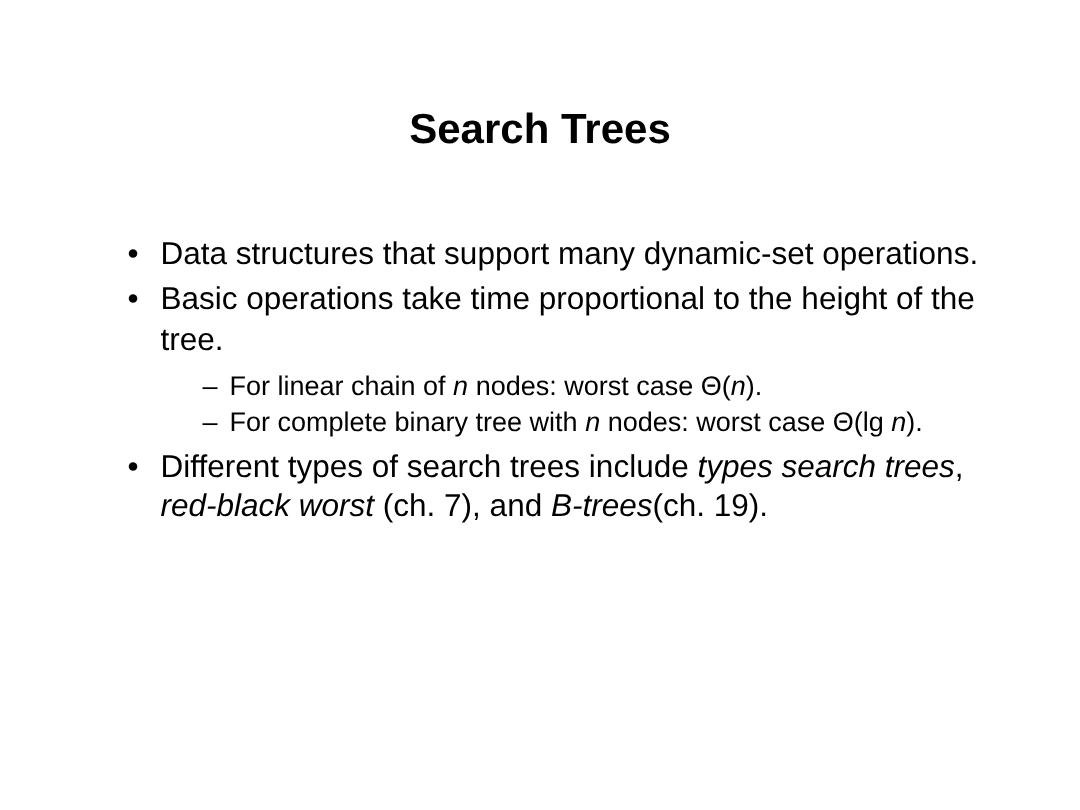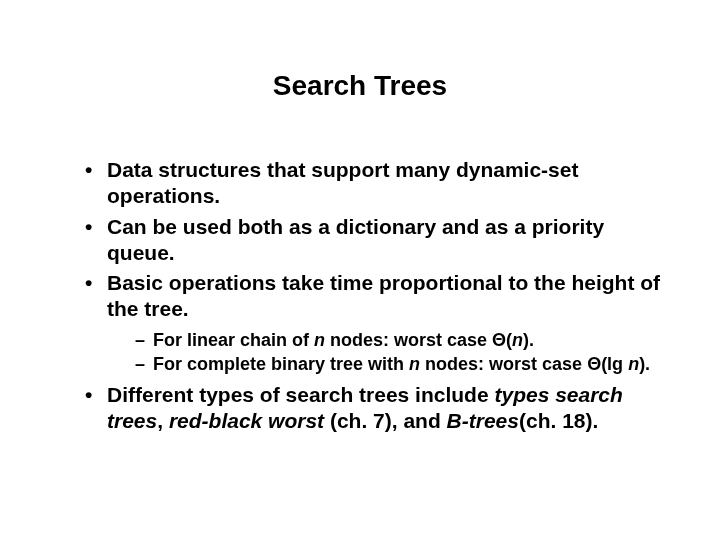--- a/index.html
+++ b/index.html
@@ -22,21 +22,20 @@
     font-weight: bold;
     font-size: 28px;
     margin-bottom: 55px;
   }
   ul.outer {
     list-style: none;
     margin: 0;
     padding: 0 0 0 30px;
     font-size: 21px;
     line-height: 1.25;
-    font-weight: bold;
   }
   ul.outer > li {
     position: relative;
     padding-left: 22px;
     margin-bottom: 4px;
   }
   ul.outer > li::before {
     content: "•";
     position: absolute;
     left: 0;
@@ -63,29 +62,28 @@
   .i { font-style: italic; }
 </style>
 </head>
 <body>
 
 <div class="slide">
   <div class="title">Search Trees</div>
 
   <ul class="outer">
     <li>Data structures that support many dynamic-set operations.</li>
-    <li>Can be used both as a dictionary and as a priority queue.</li>
     <li>
       <span>Basic operations take time proportional to the height of the tree.</span>
       <ul class="inner">
         <li>
           <span>For linear chain of </span><span class="i">n</span><span> nodes: worst case </span><span>Θ(</span><span class="i">n</span><span>).</span>
         </li>
         <li>
           <span>For complete binary tree with </span><span class="i">n</span><span> nodes: worst case </span><span>Θ(lg </span><span class="i">n</span><span>).</span>
         </li>
       </ul>
     </li>
     <li>
-      <span>Different types of search trees include </span><span class="i">types search trees</span><span>, </span><span class="i">red-black worst</span><span> (ch. 7), and </span><span class="i">B-trees</span><span>(ch. 18).</span>
+      <span>Different types of search trees include </span><span class="i">types search trees</span><span>, </span><span class="i">red-black worst</span><span> (ch. 7), and </span><span class="i">B-trees</span><span>(ch. 19).</span>
     </li>
   </ul>
 </div>
 
 </body></html>

